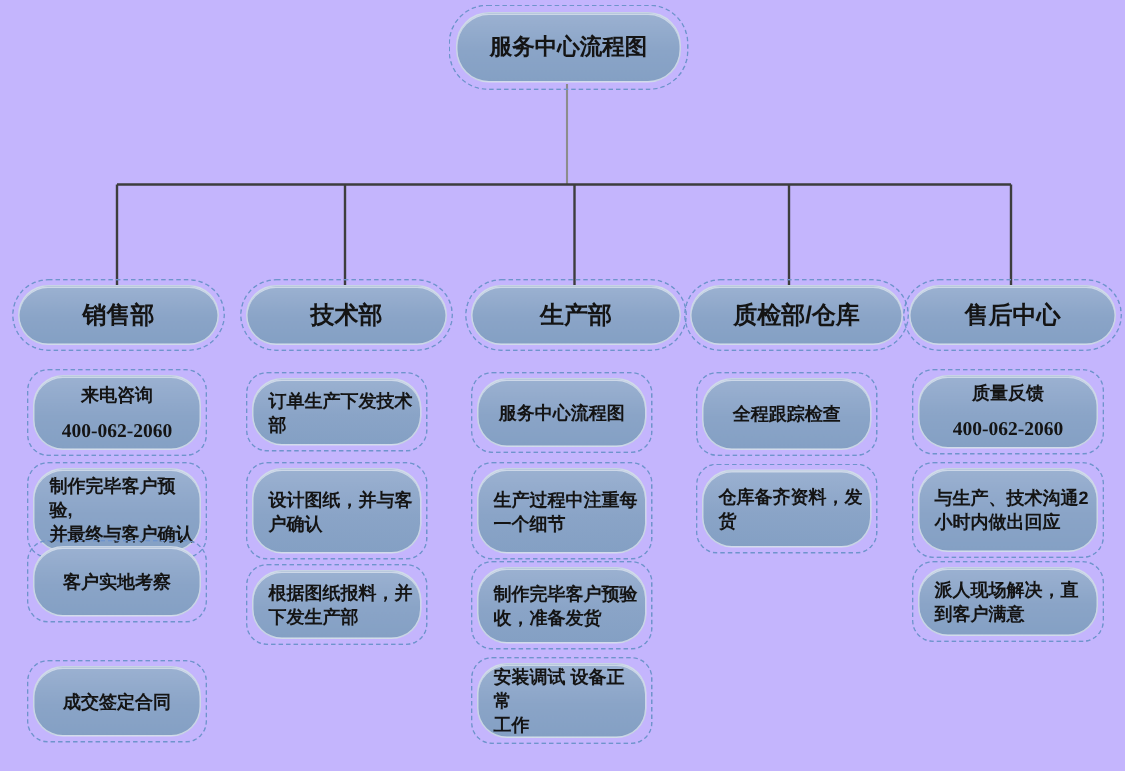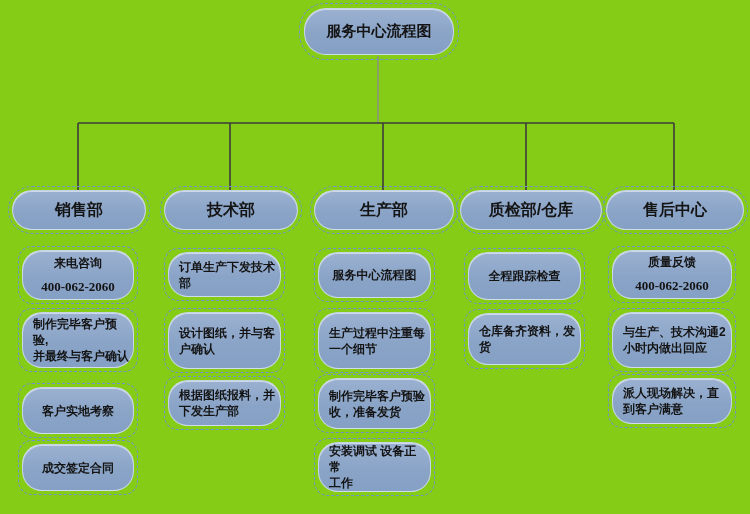--- a/index.html
+++ b/index.html
@@ -1,17 +1,17 @@
 <!DOCTYPE html>
 <html><head>
 <meta charset="utf-8">
 <style>
   html,body{margin:0;padding:0;background:#ffffff;}
   body{font-family:"Liberation Sans","DejaVu Sans",sans-serif;}
-  .stage{position:relative;width:750px;height:514px;background:#84cc16;overflow:hidden;}
+  .stage{position:relative;width:750px;height:514px;background:#c4b5fd;overflow:hidden;}
   svg.lines{position:absolute;left:0;top:0;z-index:1;}
   .trunk{stroke:#8c8c8c;stroke-width:1.4;}
   .branch{stroke:#3d3d3d;stroke-width:1.6;}
 
   .node{
     position:absolute;z-index:2;
     display:flex;align-items:center;justify-content:center;
     background:linear-gradient(180deg,#9bb1d1 0%,#8aa4c7 55%,#84a0c4 100%);
     border:1px solid rgba(255,255,255,0.55);
     box-shadow:inset 0 1px 0 rgba(255,255,255,0.5);
@@ -66,21 +66,21 @@
   </div>
 
   <div class="node box spaced" style="left:22px;top:250px;width:112px;height:50px">
     <span class="txt">来电咨询
 <span style="font-family:'Liberation Serif','DejaVu Serif',serif;font-size:13px;">400-062-2060</span></span>
   </div>
   <div class="node box ta-l" style="left:22px;top:312px;width:112px;height:56px">
     <span class="txt">制作完毕客户预验,
 并最终与客户确认</span>
   </div>
-  <div class="node box" style="left:22px;top:387px;width:112px;height:47px">
+  <div class="node box" style="left:22px;top:364px;width:112px;height:47px">
     <span class="txt">客户实地考察</span>
   </div>
   <div class="node box" style="left:22px;top:444px;width:112px;height:47px">
     <span class="txt">成交签定合同</span>
   </div>
 
   <div class="node box ta-l" style="left:168px;top:252px;width:113px;height:45px">
     <span class="txt">订单生产下发技术部</span>
   </div>
   <div class="node box ta-l" style="left:168px;top:312px;width:113px;height:57px">

